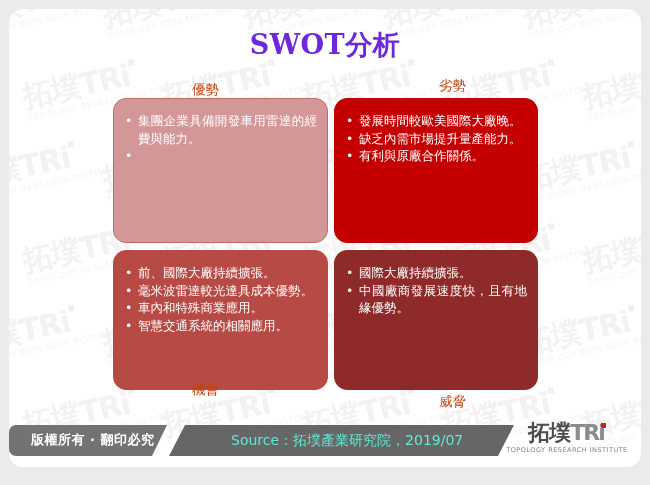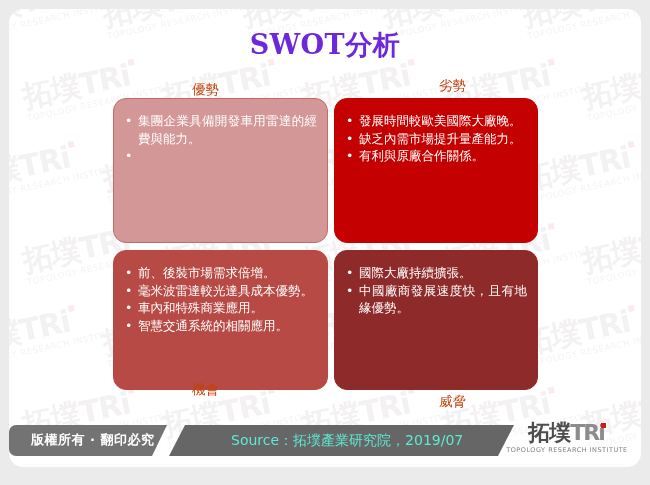--- a/index.html
+++ b/index.html
@@ -377,21 +377,21 @@
     </div>
     <div class="qbox tr">
       <ul>
           <li><span class="bullet">•</span><span>發展時間較歐美國際大廠晚。</span></li>
           <li><span class="bullet">•</span><span>缺乏內需市場提升量產能力。</span></li>
           <li><span class="bullet">•</span><span>有利與原廠合作關係。</span></li>
         </ul>
     </div>
     <div class="qbox bl">
       <ul>
-          <li><span class="bullet">•</span><span>前、後裝市場需求倍增。</span></li>
+          <li><span class="bullet">•</span><span>前、國際大廠持續擴張。</span></li>
           <li><span class="bullet">•</span><span>毫米波雷達較光達具成本優勢。</span></li>
           <li><span class="bullet">•</span><span>車內和特殊商業應用。</span></li>
           <li><span class="bullet">•</span><span>智慧交通系統的相關應用。</span></li>
         </ul>
     </div>
     <div class="qbox br">
       <ul>
           <li><span class="bullet">•</span><span>國際大廠持續擴張。</span></li>
           <li><span class="bullet">•</span><span>中國廠商發展速度快，且有地緣優勢。</span></li>
         </ul>

